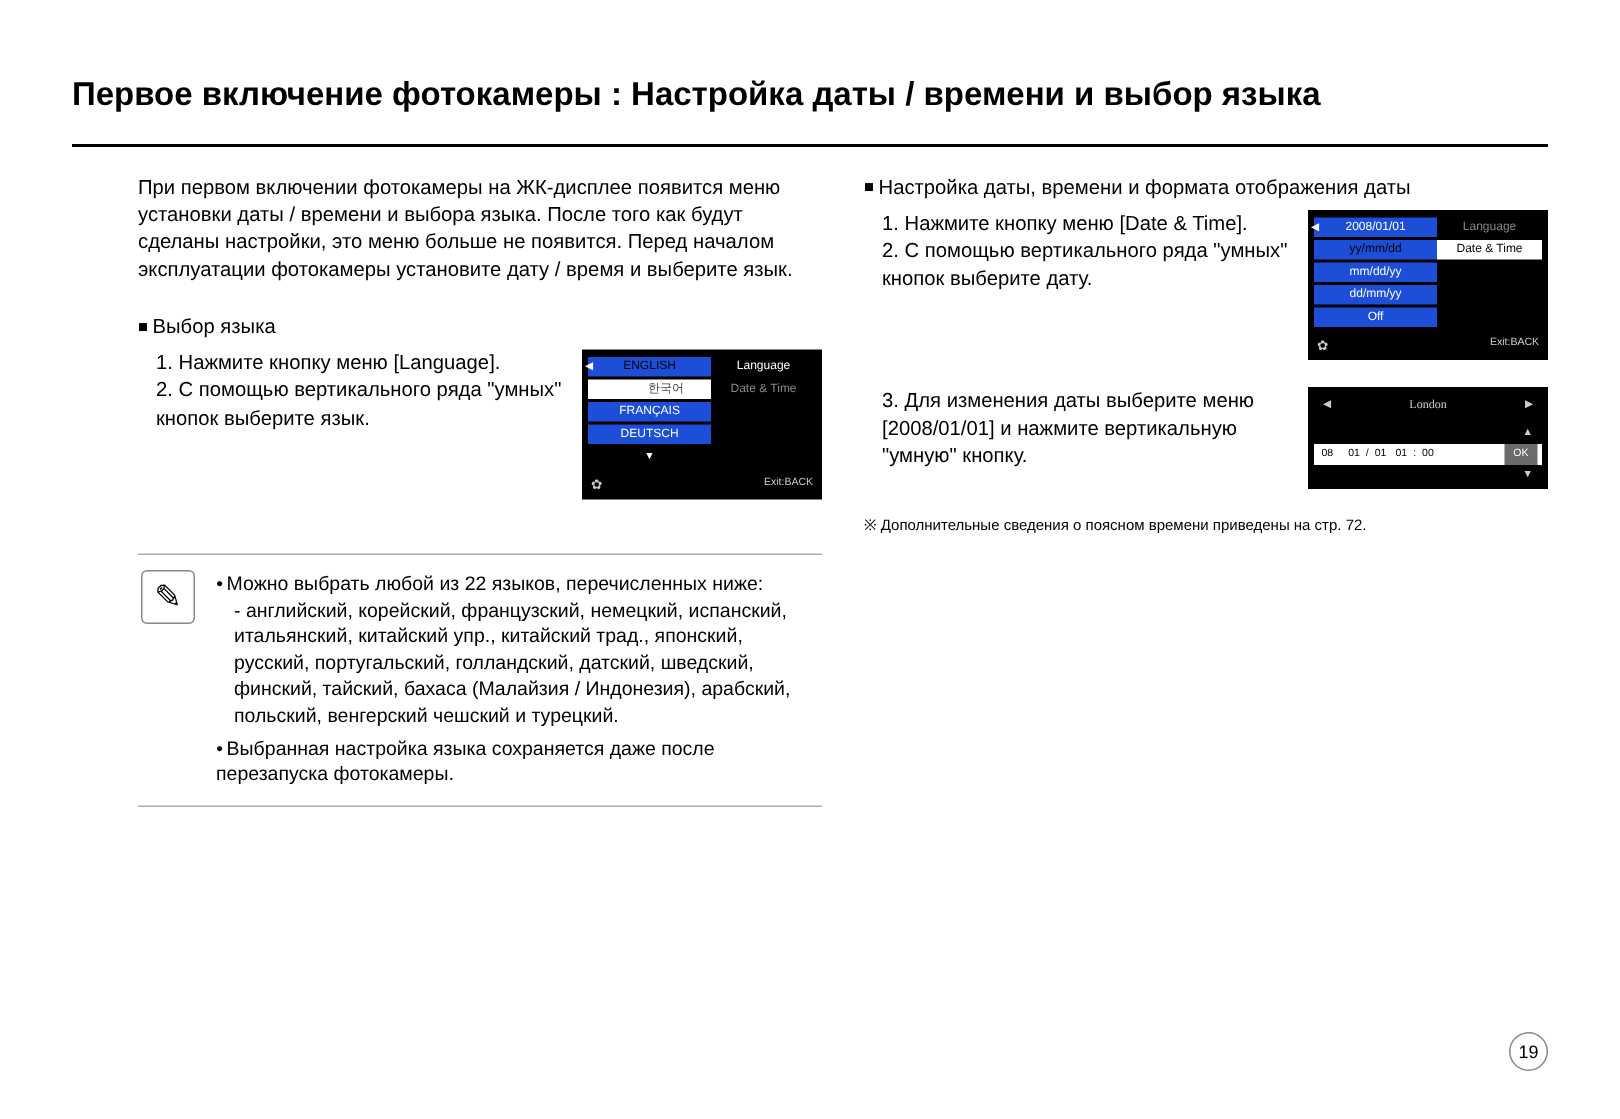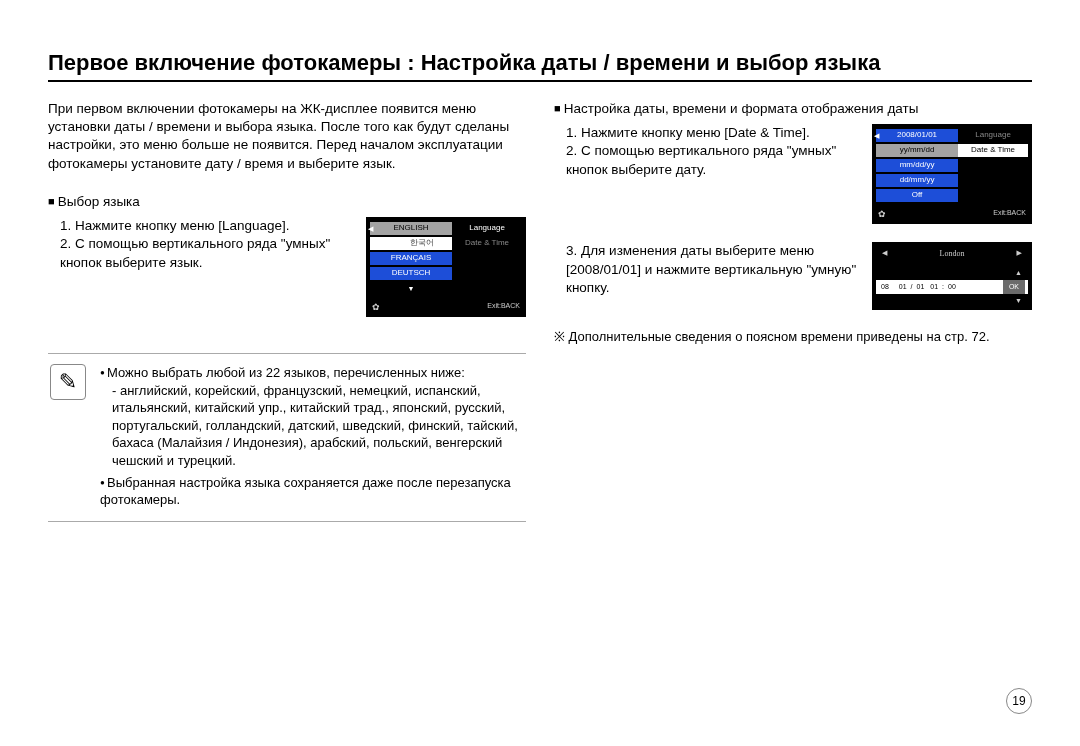--- a/index.html
+++ b/index.html
@@ -9,40 +9,41 @@
     background: #fff;
     font-family: Arial, sans-serif;
     color: #000;
     position: relative;
     padding: 50px 48px 30px 48px;
   }
   h1.title {
     font-size: 22px;
     font-weight: bold;
     border-bottom: 2px solid #000;
-    padding-bottom: 4px;
+    padding-bottom: 20px;
     margin-bottom: 18px;
   }
   .columns {
     display: flex;
     gap: 28px;
+    margin-left: 44px;
   }
   .col {
     width: 480px;
     font-size: 13.5px;
     line-height: 1.35;
   }
   .intro { margin-bottom: 20px; }
   .subhead { font-weight: 400; margin-bottom: 6px; }
   .subhead::before { content: "■ "; font-size: 11px; position: relative; top:-1px;}
   .steps { margin-left: 12px; }
   .step-text { flex:1; padding-right:10px; }
   .footnote {
     margin-top: 12px;
-    font-size: 13px;
+    font-size: 10px;
   }
   .footnote .dia::before { content:"※ "; }
   .notebox {
     display:flex;
     gap:14px;
     margin-top: 36px;
     border: 1px solid #aaa;
     border-left:none; border-right:none;
     padding: 10px 6px 12px 2px;
   }
@@ -65,21 +66,21 @@
     color:#fff;
     font-size:8px;
     padding:4px;
     flex:0 0 160px;
     position:relative;
   }
   .lcd .row { display:flex; height:15px; align-items:center; }
   .lcd .left { width:54%; display:flex; align-items:center; justify-content:center; position:relative; }
   .lcd .right { width:46%; display:flex; align-items:center; justify-content:center; }
   .lcd .item-box { background:#1d4ed8; width:100%; height:13px; display:flex; align-items:center; justify-content:center; margin:1px 0;}
-  .lcd .sel { background:#a3a3a3; color:#000; }
+  .lcd .sel { background:#1d4ed8; color:#000; }
   .lcd .footer { display:flex; justify-content:space-between; padding:2px 2px 0 2px; font-size:7px; color:#ccc; margin-top:3px;}
   .lcd .gear { font-size:9px; }
   .lcd .tri-left::before { content:"◀"; font-size:7px; position:absolute; left:-2px; color:#fff;}
   .lcd .tri-down { text-align:center; color:#fff; font-size:7px; line-height:8px;}
   .lcd2-date { display:flex; align-items:center;  gap:2px; padding:2px 0;}
   .lcd2-date .seg { background:#fff; color:#000; padding:1px 2px; font-size:7px;}
   .lcd2-date .sep { color:#fff; font-size:7px; }
   .lcd .ok { background:#6b6b6b; padding:2px 6px; font-size:7px;}
   .lcd .center-strip { background:#fff; color:#000; height:14px; display:flex; align-items:center; justify-content:space-between; padding:0 3px; margin:2px 0;}
   .lcd .london { text-align:center; color:#ccc; font-size:8px; padding:3px 0 8px 0; position:relative;font-family:Liberation Serif, serif;}

